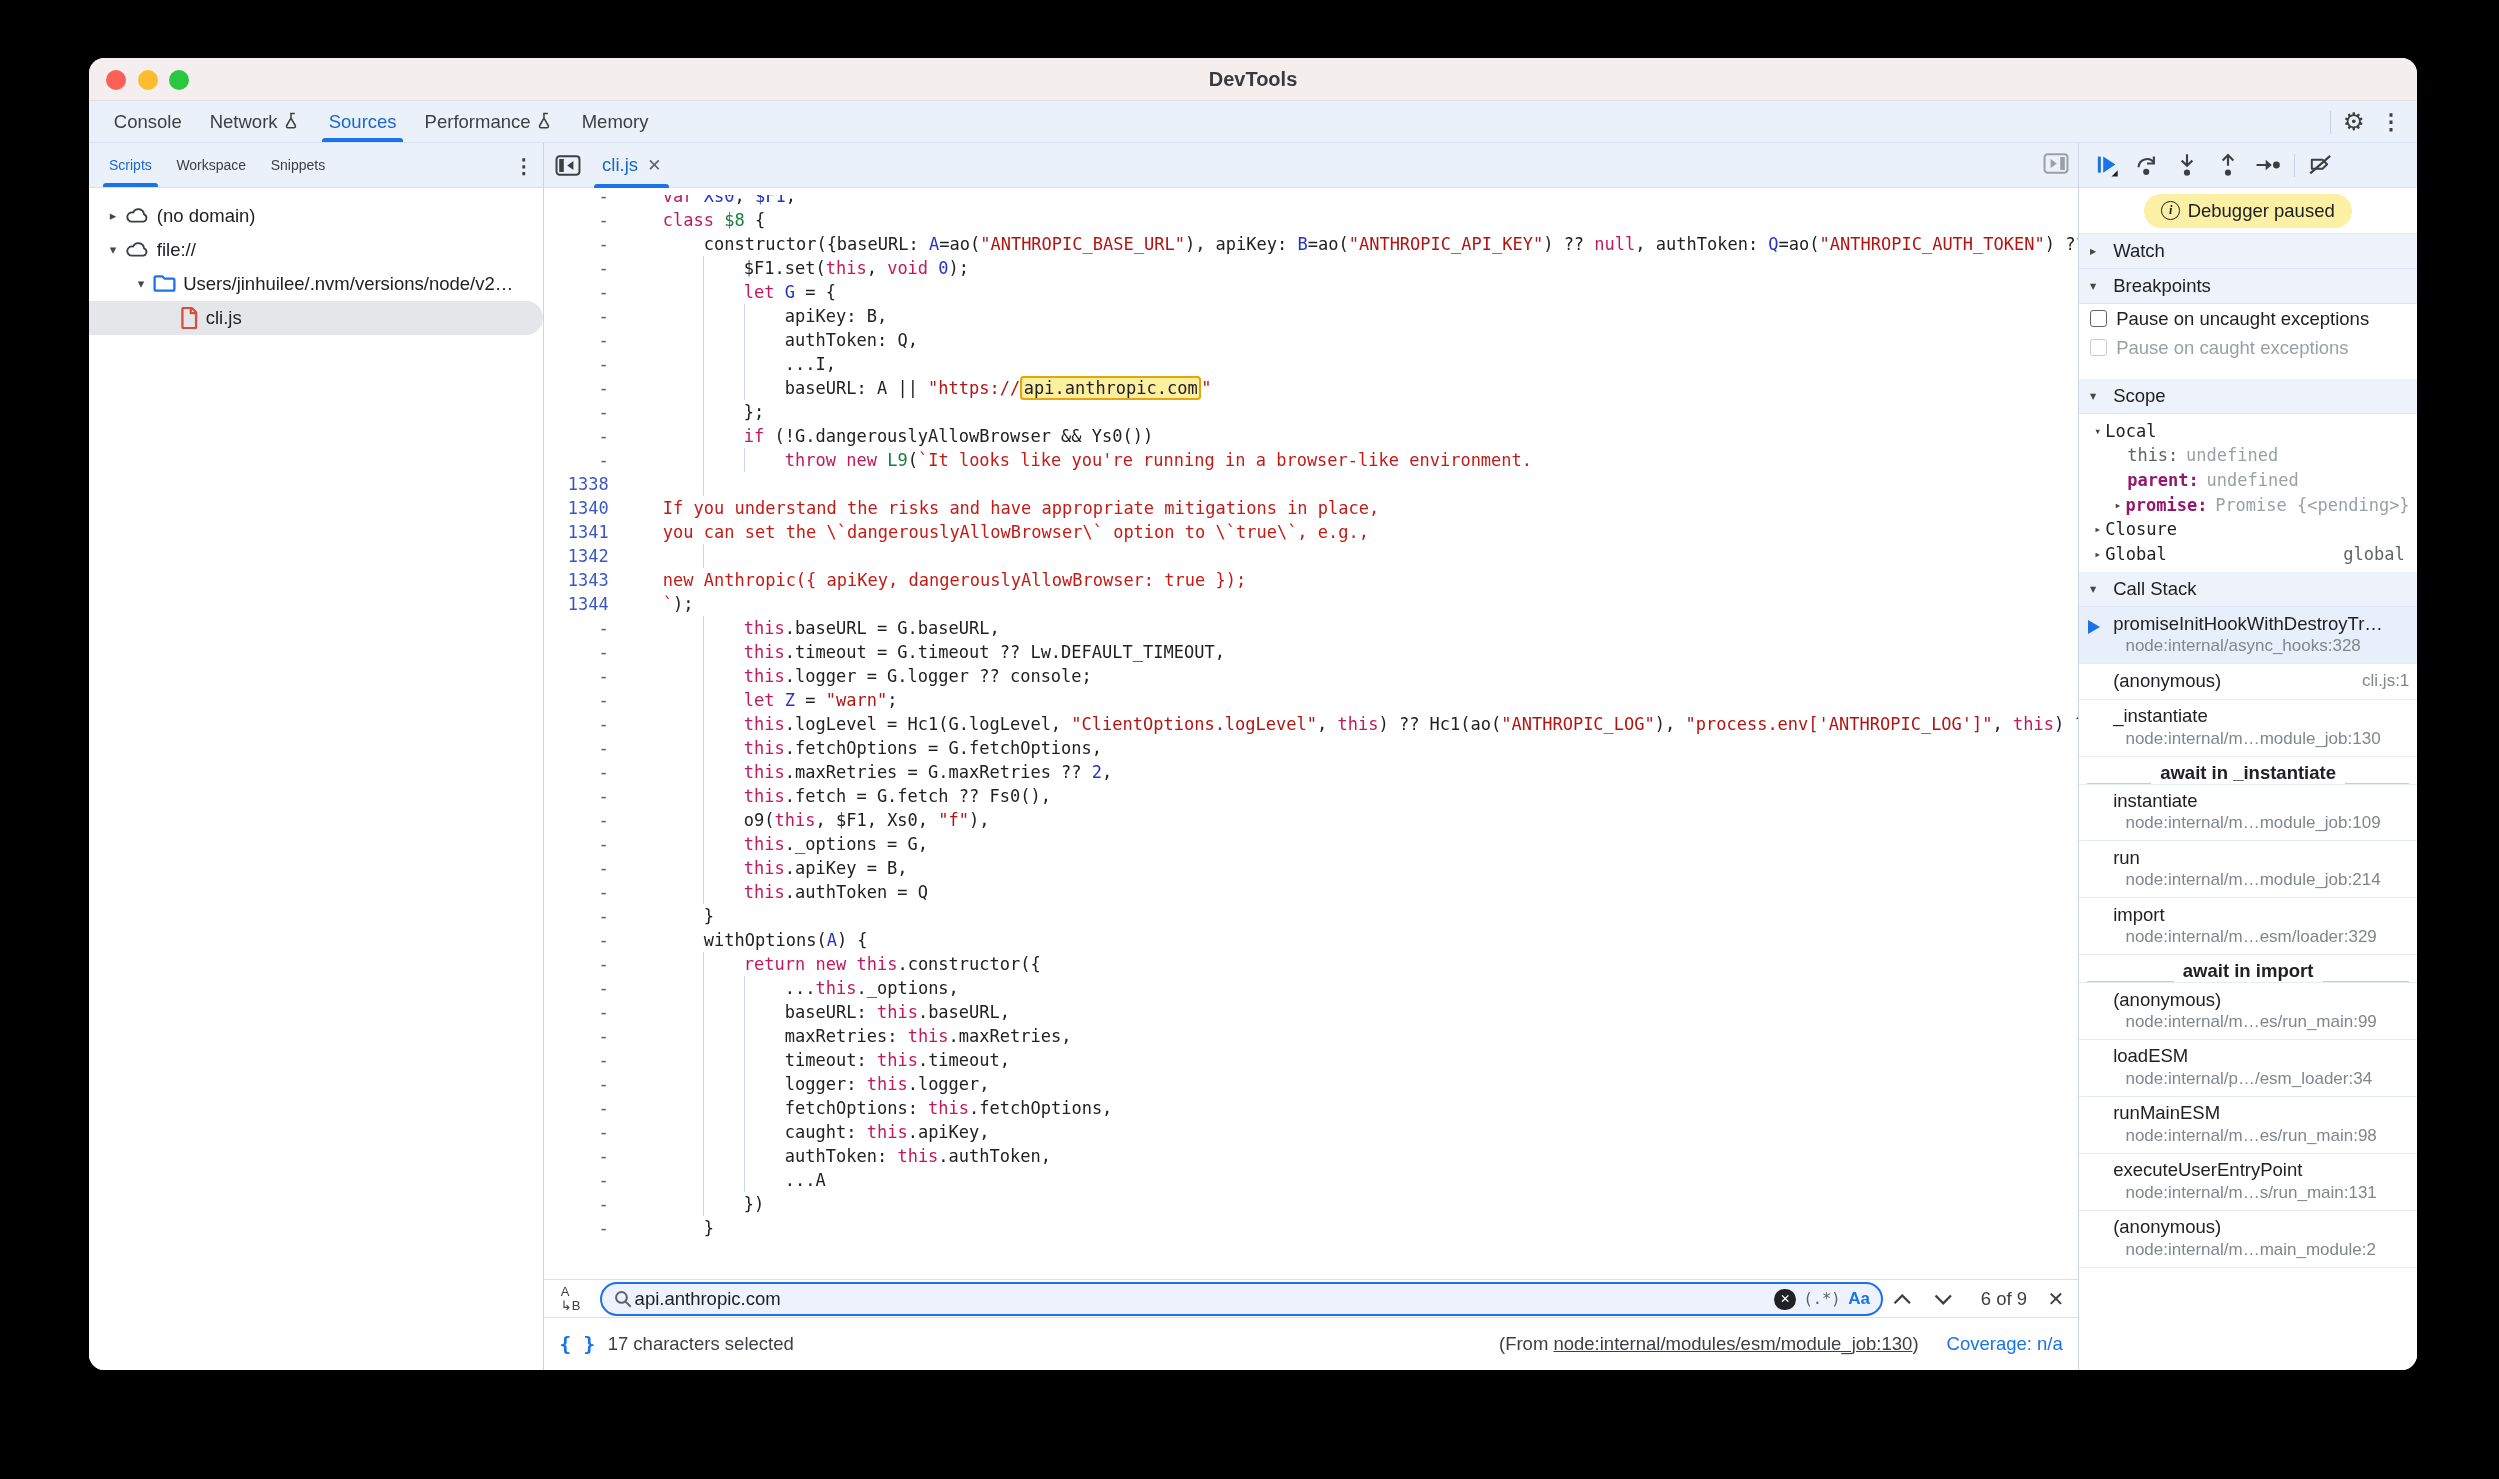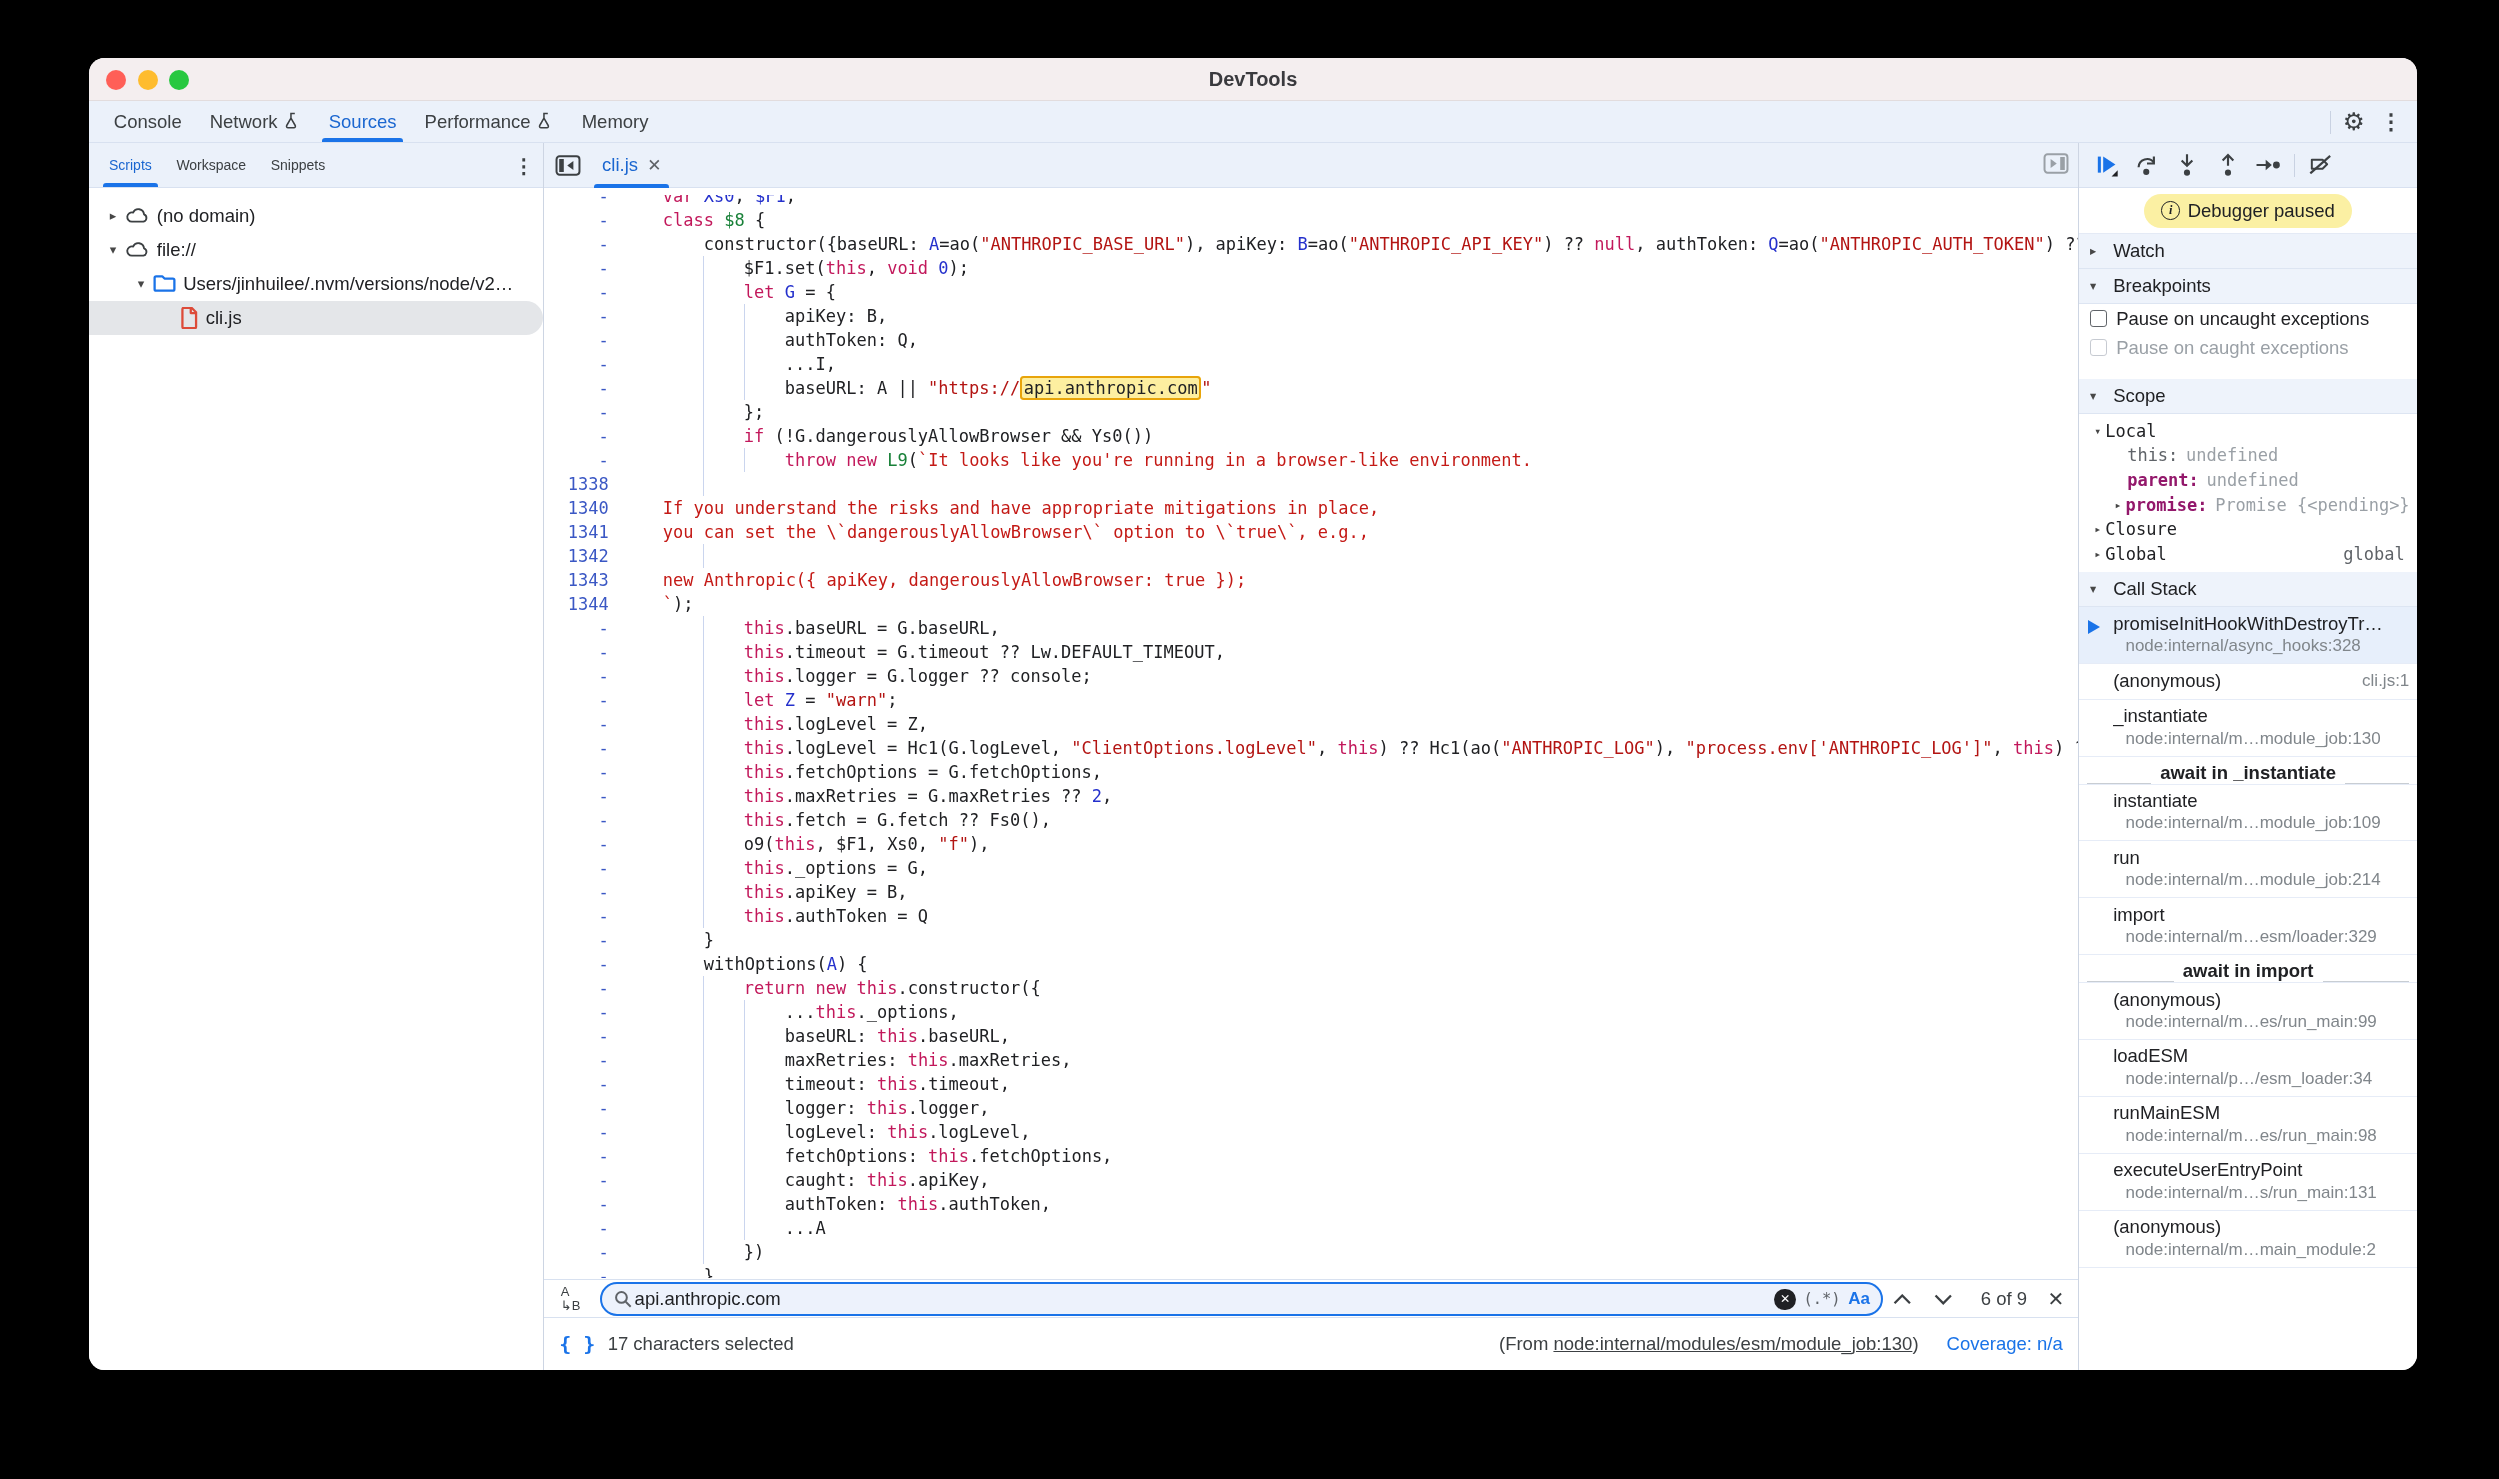--- a/index.html
+++ b/index.html
@@ -250,38 +250,36 @@
             <div class="codeline"><span class="guide" style="left: 159px;"></span><span class="gut">1338</span><span class="ctext" style="padding-left: 34px;"></span></div>
             <div class="codeline"><span class="gut">1340</span><span class="ctext" style="padding-left: 34px;"><span class="seg-str2">If you understand the risks and have appropriate mitigations in place,</span></span></div>
             <div class="codeline"><span class="gut">1341</span><span class="ctext" style="padding-left: 34px;"><span class="seg-str2">you can set the \`dangerouslyAllowBrowser\` option to \`true\`, e.g.,</span></span></div>
             <div class="codeline"><span class="guide" style="left: 159px;"></span><span class="gut">1342</span><span class="ctext" style="padding-left: 34px;"></span></div>
             <div class="codeline"><span class="gut">1343</span><span class="ctext" style="padding-left: 34px;"><span class="seg-str2">new Anthropic({ apiKey, dangerouslyAllowBrowser: true });</span></span></div>
             <div class="codeline"><span class="gut">1344</span><span class="ctext" style="padding-left: 34px;"><span class="seg-str2">`</span><span class="seg-pl">);</span></span></div>
             <div class="codeline"><span class="guide" style="left: 159px;"></span><span class="gut">-</span><span class="ctext" style="padding-left: 115px;"><span class="seg-kw">this</span><span class="seg-pl">.baseURL = G.baseURL,</span></span></div>
             <div class="codeline"><span class="guide" style="left: 159px;"></span><span class="gut">-</span><span class="ctext" style="padding-left: 115px;"><span class="seg-kw">this</span><span class="seg-pl">.timeout = G.timeout ?? Lw.DEFAULT_TIMEOUT,</span></span></div>
             <div class="codeline"><span class="guide" style="left: 159px;"></span><span class="gut">-</span><span class="ctext" style="padding-left: 115px;"><span class="seg-kw">this</span><span class="seg-pl">.logger = G.logger ?? console;</span></span></div>
             <div class="codeline"><span class="guide" style="left: 159px;"></span><span class="gut">-</span><span class="ctext" style="padding-left: 115px;"><span class="seg-kw">let</span><span class="seg-pl"> </span><span class="seg-def">Z</span><span class="seg-pl"> = </span><span class="seg-str">"warn"</span><span class="seg-pl">;</span></span></div>
-            <div class="codeline"><span class="guide" style="left: 159px;"></span><span class="gut">-</span><span class="ctext" style="padding-left: 115px;"><span class="seg-kw">this</span><span class="seg-pl">.logLevel = Z,</span></span></div>
             <div class="codeline"><span class="guide" style="left: 159px;"></span><span class="gut">-</span><span class="ctext" style="padding-left: 115px;"><span class="seg-kw">this</span><span class="seg-pl">.logLevel = Hc1(G.logLevel, </span><span class="seg-str">"ClientOptions.logLevel"</span><span class="seg-pl">, </span><span class="seg-kw">this</span><span class="seg-pl">) ?? Hc1(ao(</span><span class="seg-str">"ANTHROPIC_LOG"</span><span class="seg-pl">), </span><span class="seg-str">"process.env['ANTHROPIC_LOG']"</span><span class="seg-pl">, </span><span class="seg-kw">this</span><span class="seg-pl">) ?</span></span></div>
             <div class="codeline"><span class="guide" style="left: 159px;"></span><span class="gut">-</span><span class="ctext" style="padding-left: 115px;"><span class="seg-kw">this</span><span class="seg-pl">.fetchOptions = G.fetchOptions,</span></span></div>
             <div class="codeline"><span class="guide" style="left: 159px;"></span><span class="gut">-</span><span class="ctext" style="padding-left: 115px;"><span class="seg-kw">this</span><span class="seg-pl">.maxRetries = G.maxRetries ?? </span><span class="seg-num">2</span><span class="seg-pl">,</span></span></div>
             <div class="codeline"><span class="guide" style="left: 159px;"></span><span class="gut">-</span><span class="ctext" style="padding-left: 115px;"><span class="seg-kw">this</span><span class="seg-pl">.fetch = G.fetch ?? Fs0(),</span></span></div>
             <div class="codeline"><span class="guide" style="left: 159px;"></span><span class="gut">-</span><span class="ctext" style="padding-left: 115px;"><span class="seg-pl">o9(</span><span class="seg-kw">this</span><span class="seg-pl">, $F1, Xs0, </span><span class="seg-str">"f"</span><span class="seg-pl">),</span></span></div>
             <div class="codeline"><span class="guide" style="left: 159px;"></span><span class="gut">-</span><span class="ctext" style="padding-left: 115px;"><span class="seg-kw">this</span><span class="seg-pl">._options = G,</span></span></div>
             <div class="codeline"><span class="guide" style="left: 159px;"></span><span class="gut">-</span><span class="ctext" style="padding-left: 115px;"><span class="seg-kw">this</span><span class="seg-pl">.apiKey = B,</span></span></div>
             <div class="codeline"><span class="guide" style="left: 159px;"></span><span class="gut">-</span><span class="ctext" style="padding-left: 115px;"><span class="seg-kw">this</span><span class="seg-pl">.authToken = Q</span></span></div>
             <div class="codeline"><span class="gut">-</span><span class="ctext" style="padding-left: 75px;"><span class="seg-pl">}</span></span></div>
             <div class="codeline"><span class="gut">-</span><span class="ctext" style="padding-left: 75px;"><span class="seg-pl">withOptions(</span><span class="seg-def">A</span><span class="seg-pl">) {</span></span></div>
             <div class="codeline"><span class="guide" style="left: 159px;"></span><span class="gut">-</span><span class="ctext" style="padding-left: 115px;"><span class="seg-kw">return</span><span class="seg-pl"> </span><span class="seg-kw">new</span><span class="seg-pl"> </span><span class="seg-kw">this</span><span class="seg-pl">.constructor({</span></span></div>
             <div class="codeline"><span class="guide" style="left: 159px;"></span><span class="guide" style="left: 200px;"></span><span class="gut">-</span><span class="ctext" style="padding-left: 156px;"><span class="seg-pl">...</span><span class="seg-kw">this</span><span class="seg-pl">._options,</span></span></div>
             <div class="codeline"><span class="guide" style="left: 159px;"></span><span class="guide" style="left: 200px;"></span><span class="gut">-</span><span class="ctext" style="padding-left: 156px;"><span class="seg-pl">baseURL: </span><span class="seg-kw">this</span><span class="seg-pl">.baseURL,</span></span></div>
             <div class="codeline"><span class="guide" style="left: 159px;"></span><span class="guide" style="left: 200px;"></span><span class="gut">-</span><span class="ctext" style="padding-left: 156px;"><span class="seg-pl">maxRetries: </span><span class="seg-kw">this</span><span class="seg-pl">.maxRetries,</span></span></div>
             <div class="codeline"><span class="guide" style="left: 159px;"></span><span class="guide" style="left: 200px;"></span><span class="gut">-</span><span class="ctext" style="padding-left: 156px;"><span class="seg-pl">timeout: </span><span class="seg-kw">this</span><span class="seg-pl">.timeout,</span></span></div>
             <div class="codeline"><span class="guide" style="left: 159px;"></span><span class="guide" style="left: 200px;"></span><span class="gut">-</span><span class="ctext" style="padding-left: 156px;"><span class="seg-pl">logger: </span><span class="seg-kw">this</span><span class="seg-pl">.logger,</span></span></div>
-            <div class="codeline"><span class="guide" style="left: 159px;"></span><span class="guide" style="left: 200px;"></span><span class="gut">-</span><span class="ctext" style="padding-left: 156px;"><span class="seg-pl">logLevel: </span><span class="seg-kw">this</span><span class="seg-pl">.logLevel,</span></span></div>
             <div class="codeline"><span class="guide" style="left: 159px;"></span><span class="guide" style="left: 200px;"></span><span class="gut">-</span><span class="ctext" style="padding-left: 156px;"><span class="seg-pl">fetchOptions: </span><span class="seg-kw">this</span><span class="seg-pl">.fetchOptions,</span></span></div>
             <div class="codeline"><span class="guide" style="left: 159px;"></span><span class="guide" style="left: 200px;"></span><span class="gut">-</span><span class="ctext" style="padding-left: 156px;"><span class="seg-pl">caught: </span><span class="seg-kw">this</span><span class="seg-pl">.apiKey,</span></span></div>
             <div class="codeline"><span class="guide" style="left: 159px;"></span><span class="guide" style="left: 200px;"></span><span class="gut">-</span><span class="ctext" style="padding-left: 156px;"><span class="seg-pl">authToken: </span><span class="seg-kw">this</span><span class="seg-pl">.authToken,</span></span></div>
             <div class="codeline"><span class="guide" style="left: 159px;"></span><span class="guide" style="left: 200px;"></span><span class="gut">-</span><span class="ctext" style="padding-left: 156px;"><span class="seg-pl">...A</span></span></div>
             <div class="codeline"><span class="guide" style="left: 159px;"></span><span class="gut">-</span><span class="ctext" style="padding-left: 115px;"><span class="seg-pl">})</span></span></div>
             <div class="codeline"><span class="gut">-</span><span class="ctext" style="padding-left: 75px;"><span class="seg-pl">}</span></span></div>
           </div>
       </div>
 
       <div class="searchrow">

